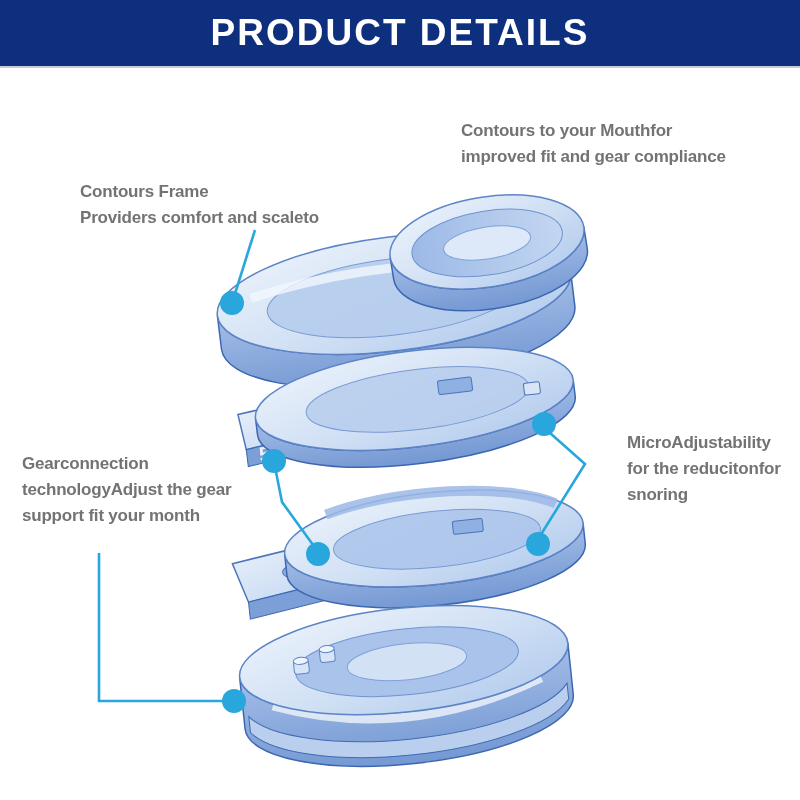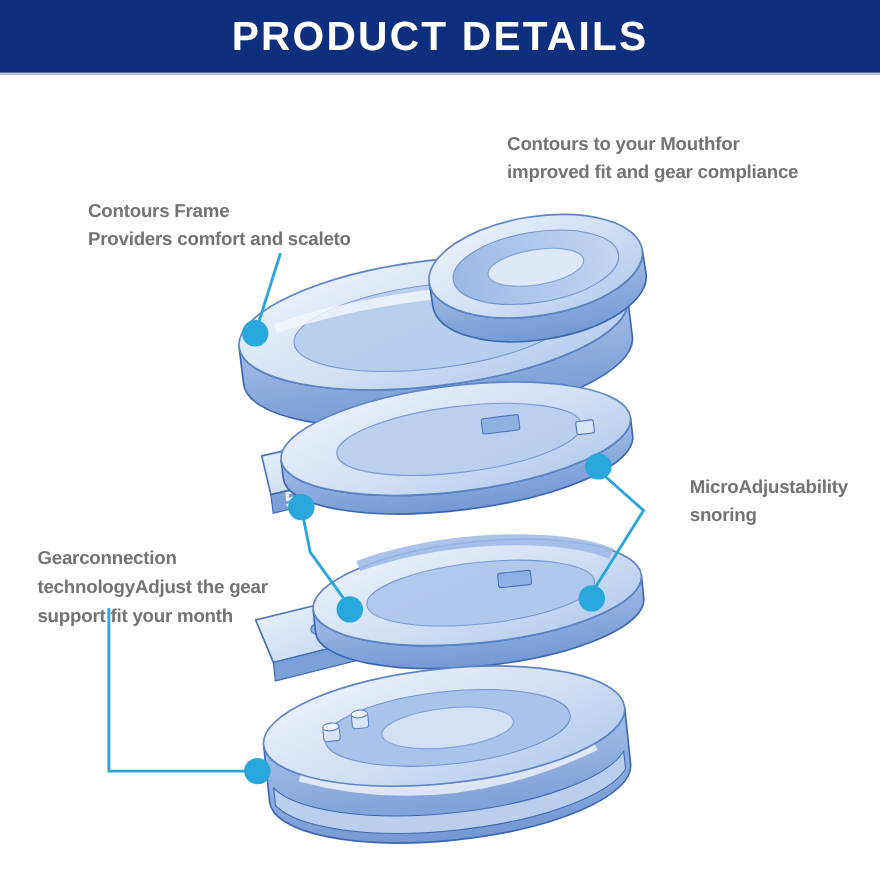--- a/index.html
+++ b/index.html
@@ -18,21 +18,21 @@
   }
 
   
   .ann {
     position:absolute; color:#737373; font-weight:bold;
     font-size:17px; line-height:26px; letter-spacing:-0.2px; white-space:nowrap;
   }
   .ann span { display:block; }
   #ann-contours { left:461px; top:118px; }
   #ann-flexible { left:80px;  top:179px; }
-  #ann-gear     { left:34px;  top:451px;margin-top:44px; }
+  #ann-gear     { left:22px;  top:451px; }
   #ann-micro    { left:588px; top:430px;margin-left:39px; }
 
   
   #art { position:absolute; left:0; top:0; width:800px; height:800px; }
 </style>
 </head>
 <body>
 
 <div id="stage">
 
@@ -48,20 +48,21 @@
     <span>Contours Frame</span>
     <span>Providers comfort and scaleto</span>
   </div>
   <div class="ann" id="ann-gear">
     <span>Gearconnection</span>
     <span>technologyAdjust the gear</span>
     <span>support fit your month</span>
   </div>
   <div class="ann" id="ann-micro">
     <span>MicroAdjustability</span>
+    <span>for the reducitonfor</span>
     <span>snoring</span>
   </div>
 
   <svg id="art" viewBox="0 0 800 800">
     <defs>
       <linearGradient id="gTop" x1="0" y1="0" x2="1" y2="1">
         <stop offset="0" stop-color="#eef4fc"></stop>
         <stop offset="0.55" stop-color="#cfdff4"></stop>
         <stop offset="1" stop-color="#aec8ec"></stop>
       </linearGradient>

